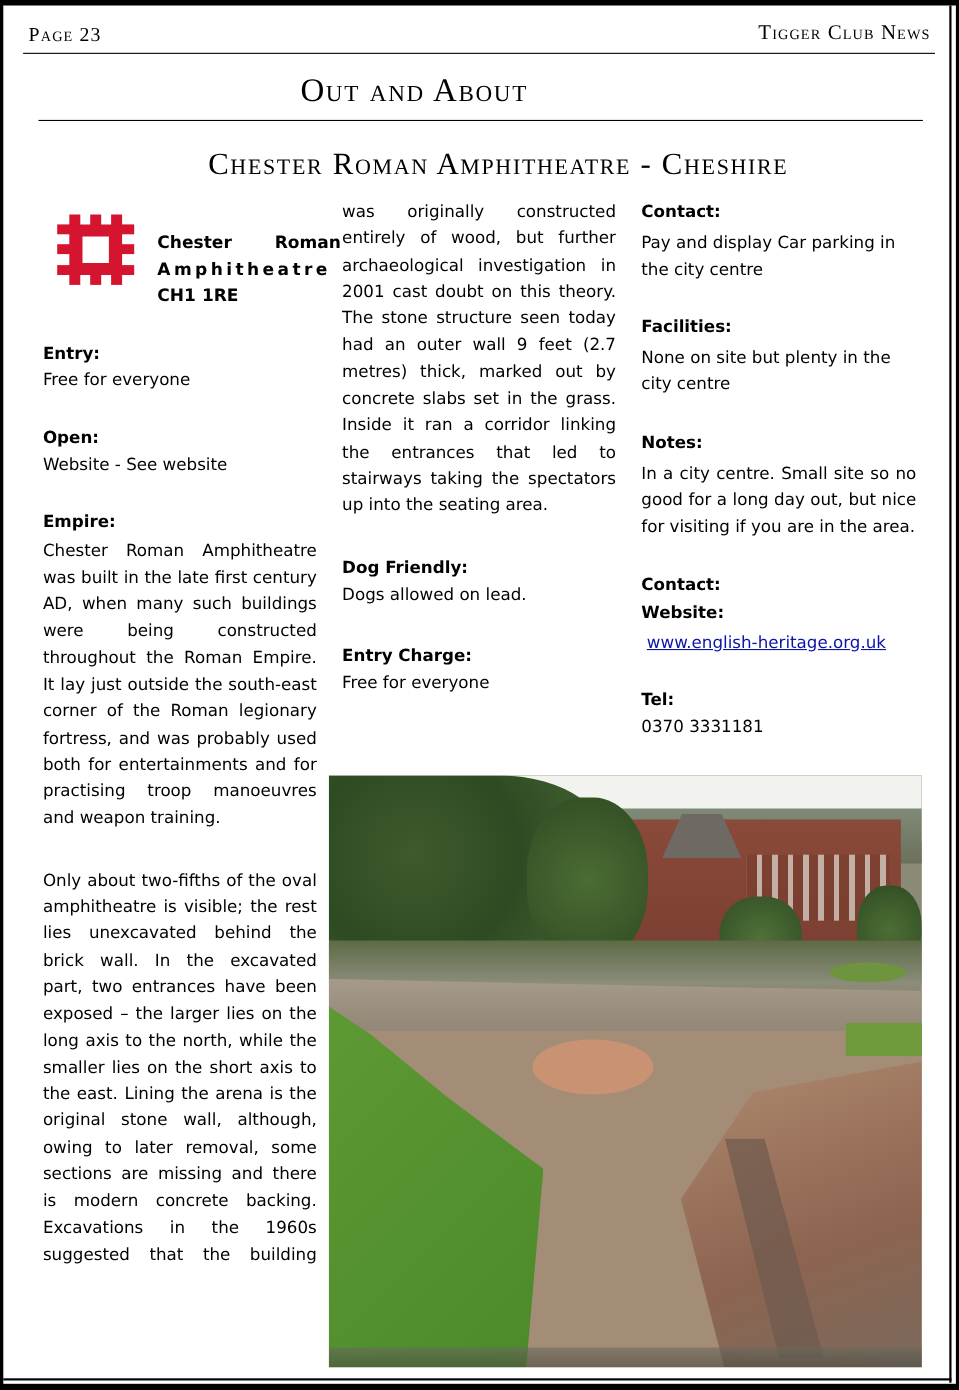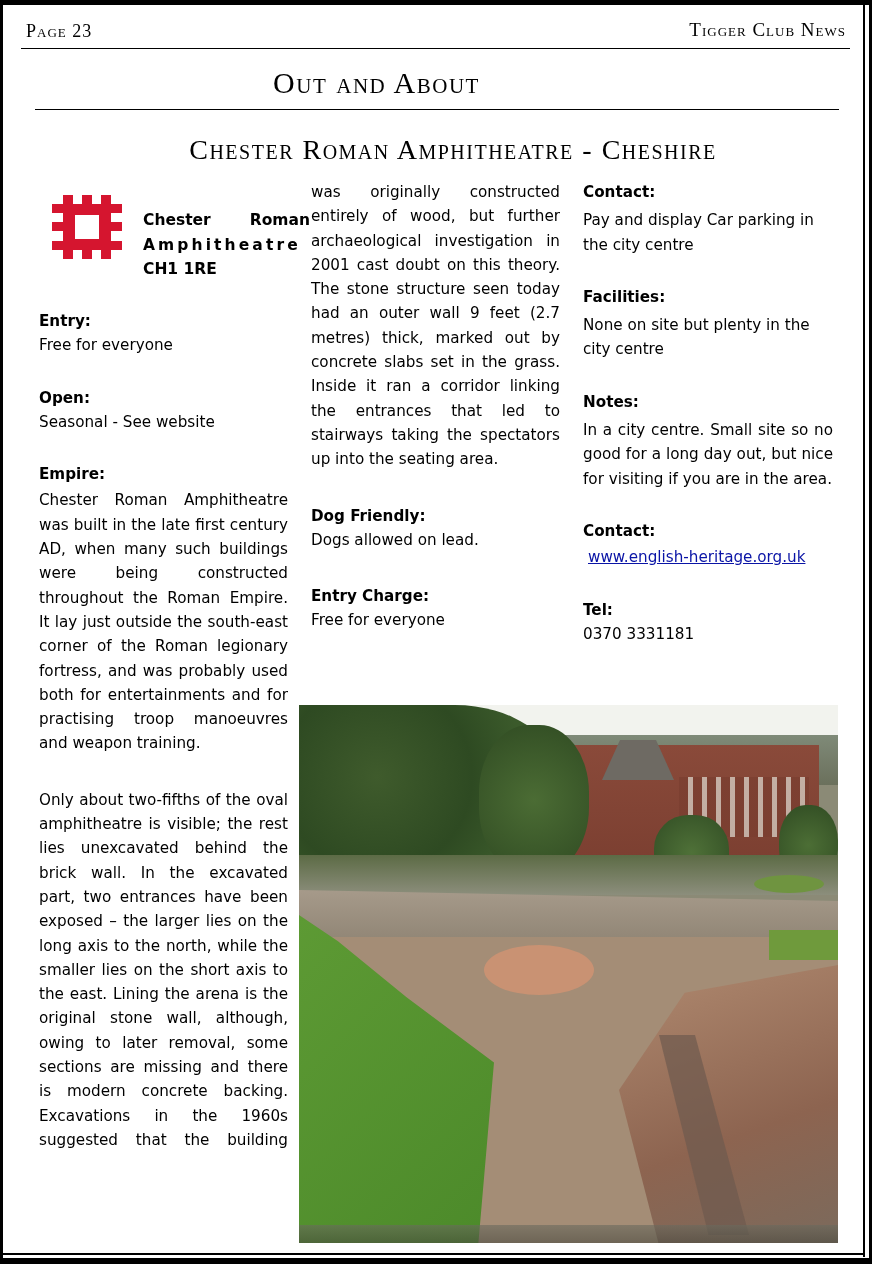--- a/index.html
+++ b/index.html
@@ -99,21 +99,21 @@
   </div>
   <div class="l2">Amphitheatre</div>
   <div>CH1 1RE</div>
 </div>
 
 <div class="col c1" style="top:309px;">
   <p class="label">Entry:</p>
   <p>Free for everyone</p>
   <p style="height:28px"></p>
   <p class="label">Open:</p>
-  <p>Seasonal - See website</p>
+  <p>Website - See website</p>
   <p style="height:28px"></p>
   <p class="label">Empire:</p>
   <p class="justify" style="margin-top:2px">Chester Roman Amphitheatre was built in the late first century AD, when many such buildings were being constructed throughout the Roman Empire. It lay just outside the south-east corner of the Roman legionary fortress, and was probably used both for entertainments and for practising troop manoeuvres and weapon training.</p>
   <p style="height:32px"></p>
   <p class="justify" style="text-align-last: justify;">Only about two-fifths of the oval amphitheatre is visible; the rest lies unexcavated behind the brick wall. In the excavated part, two entrances have been exposed – the larger lies on the long axis to the north, while the smaller lies on the short axis to the east. Lining the arena is the original stone wall, although, owing to later removal, some sections are missing and there is modern concrete backing. Excavations in the 1960s suggested that the building</p>
 </div>
 
 <div class="col c2" style="top:180px;">
   <p class="justify">was originally constructed entirely of wood, but further archaeological investigation in 2001 cast doubt on this theory. The stone structure seen today had an outer wall 9 feet (2.7 metres) thick, marked out by concrete slabs set in the grass. Inside it ran a corridor linking the entrances that led to stairways taking the spectators up into the seating area.</p>
   <p style="height:32px"></p>
@@ -128,20 +128,21 @@
   <p class="label">Contact:</p>
   <p style="margin-top:4px">Pay and display Car parking in the city centre</p>
   <p style="height:28px"></p>
   <p class="label">Facilities:</p>
   <p style="margin-top:4px">None on site but plenty in the city centre</p>
   <p style="height:28px"></p>
   <p class="label">Notes:</p>
   <p class="justify" style="margin-top:4px">In a city centre. Small site so no good for a long day out, but nice for visiting if you are in the area.</p>
   <p style="height:28px"></p>
   <p class="label">Contact:</p>
+  <p class="label" style="margin-top:2px">Website:</p>
   <p style="padding-left:5px; margin-top:2px;"><a class="link" href="#">www.english-heritage.org.uk</a></p>
   <p style="height:28px"></p>
   <p class="label">Tel:</p>
   <p>0370 3331181</p>
 </div>
 
 <div class="photo">
 
   <div style="left:0;top:0;width:539px;height:60px;background:#f2f3ee;"></div>
 

